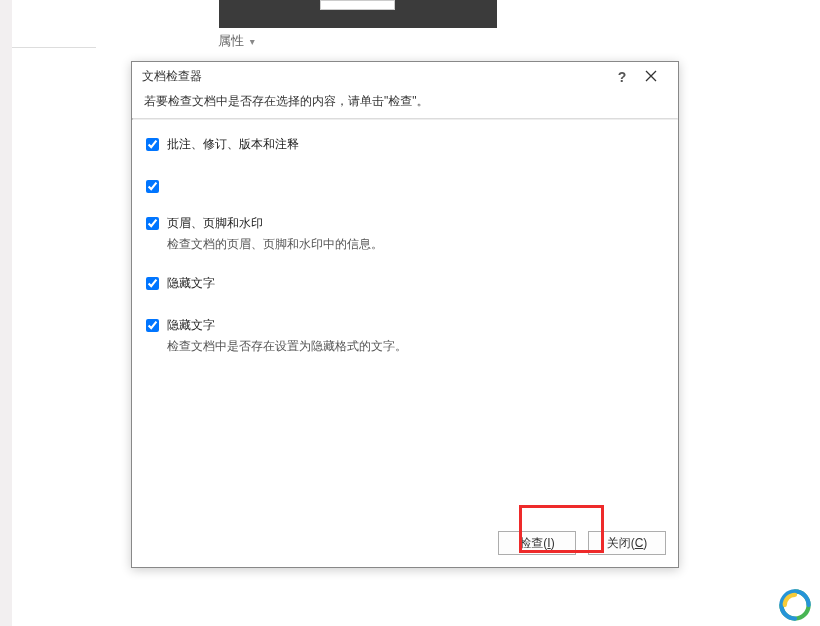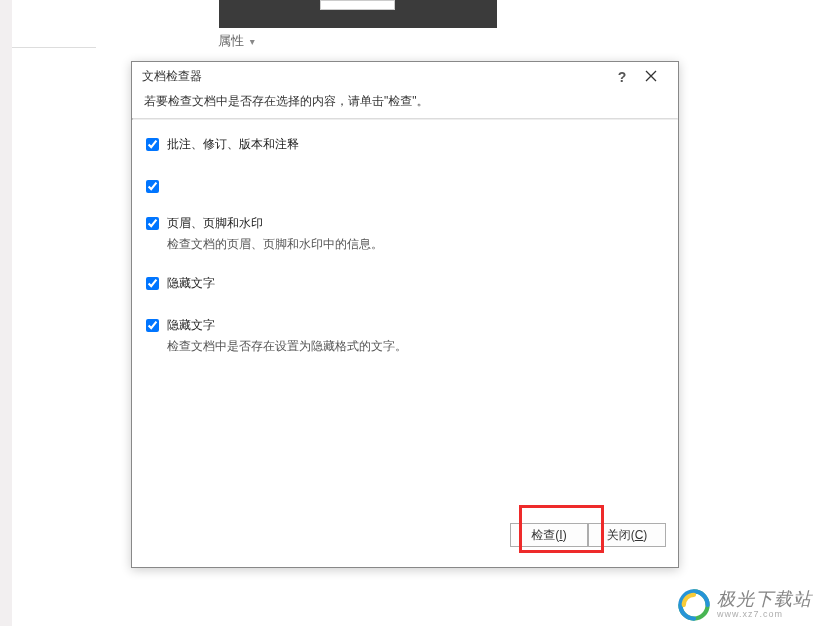--- a/index.html
+++ b/index.html
@@ -129,21 +129,22 @@
     margin-bottom: 3px;
   }
   .item-desc {
     font-size: 12px;
     color: #555;
     line-height: 1.5;
   }
   .dialog-footer {
     display: flex;
     justify-content: flex-end;
-    padding: 10px 12px 20px 12px;
+    padding: 10px 12px 12px 12px;
+    gap: 12px;
   }
   .btn {
     min-width: 78px;
     height: 24px;
     border: 1px solid #adadad;
     background: #fdfdfd;
     font-size: 12px;
     font-family: inherit;
     color: #333;
     cursor: pointer;
@@ -265,17 +266,13 @@
 <div class="red-highlight" style="left:519px; top:505px; width:85px; height:48px;"></div>
 
 <div class="watermark">
   <div class="logo-swirl">
     <svg viewBox="0 0 40 40">
       <path d="M20 4 A16 16 0 1 1 4 20" fill="none" stroke="#3fb24a" stroke-width="5" stroke-linecap="round"></path>
       <path d="M20 36 A16 16 0 1 1 36 20" fill="none" stroke="#1b8fd6" stroke-width="5" stroke-linecap="round"></path>
       <path d="M8 20 A12 12 0 0 1 20 8" fill="none" stroke="#f7c92f" stroke-width="5" stroke-linecap="round"></path>
     </svg>
   </div>
-  <div class="logo-col">
-    <span class="logo-text">极光下载站</span>
-    <span class="logo-sub">www.xz7.com</span>
-  </div>
 </div>
 
 </body></html>

